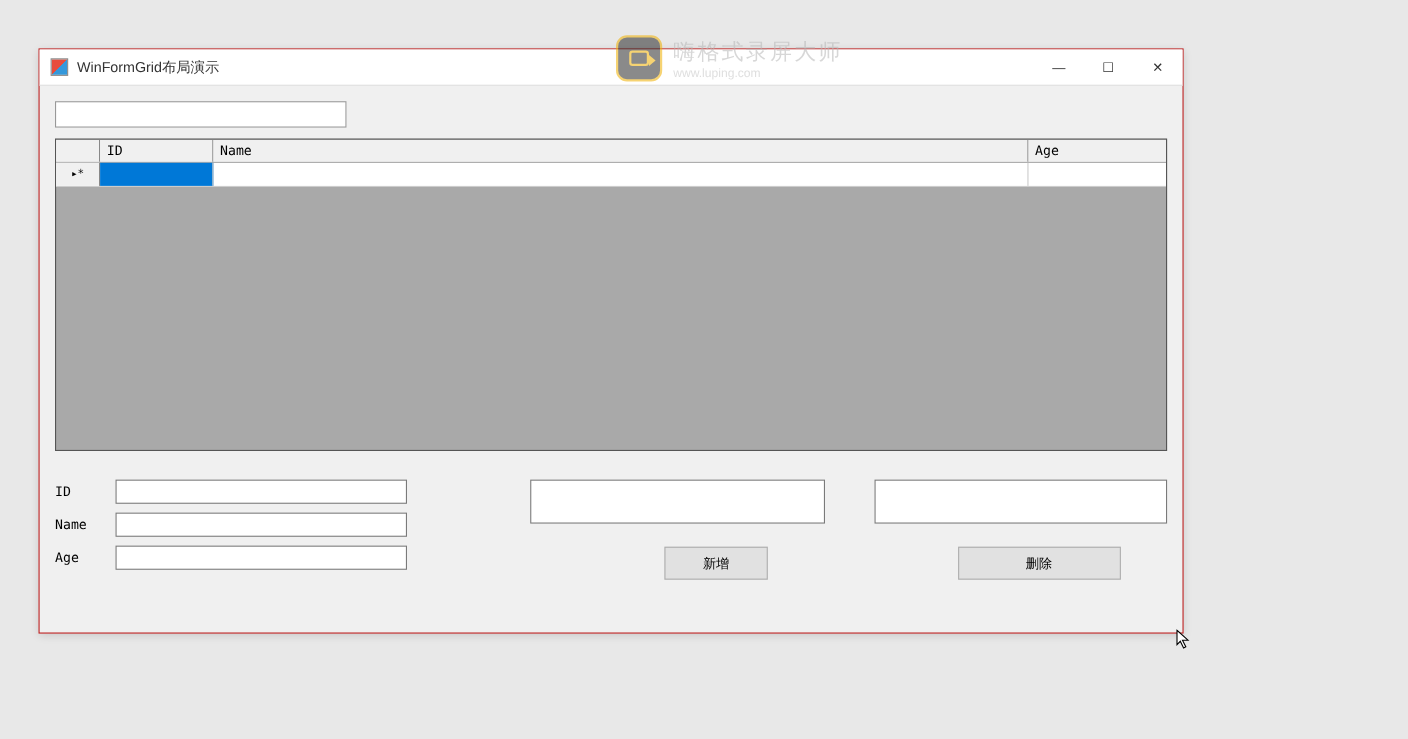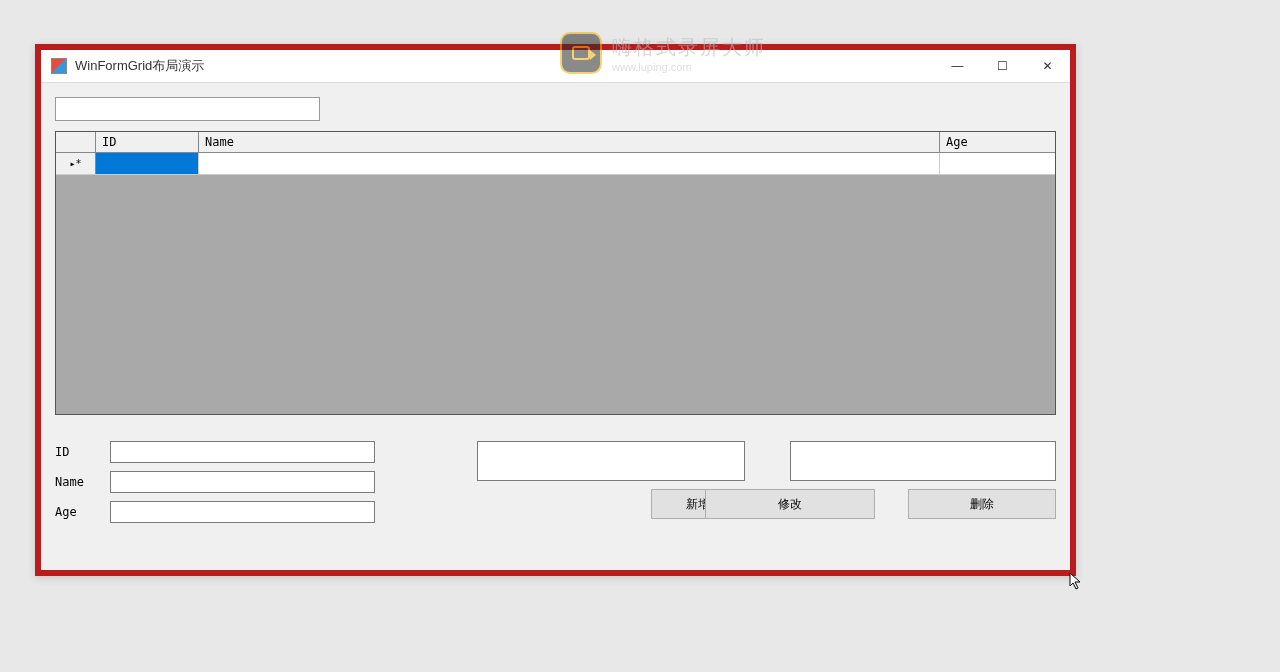--- a/index.html
+++ b/index.html
@@ -11,21 +11,21 @@
       height: 672px;
       position: relative;
     }
     .window {
       position: absolute;
       left: 35px;
       top: 44px;
       width: 1041px;
       height: 532px;
       background: #f0f0f0;
-      border: 6px solid #b91c1c;
+      border: 1px solid #b91c1c;
       box-shadow: 0 2px 8px rgba(0,0,0,0.15);
       display: flex;
       flex-direction: column;
     }
     .titlebar {
       height: 33px;
       background: #fff;
       display: flex;
       align-items: center;
       border-bottom: 1px solid #ddd;
@@ -140,22 +140,23 @@
       width: 265px;
       height: 22px;
       border: 1px solid #7a7a7a;
       background: #fff;
       padding: 0 4px;
       font-size: 12px;
     }
     .btn-col {
       display: flex;
       flex-direction: column;
-      align-items: flex-end;
+      align-items: center;
       margin-left: 30px;
+      gap: 13px;
     }
     .big-input {
       width: 268px;
       height: 40px;
       border: 1px solid #7a7a7a;
       background: #fff;
       resize: none;
       font-size: 12px;
       padding: 4px;
     }
@@ -264,21 +265,20 @@
       </div>
 
       <div class="btn-col" style="margin-left:75px">
         <textarea class="big-input wide" style=""></textarea>
         <button class="btn" style="width:94px;margin-left:70px">新增</button>
       </div>
 
       <div class="btn-col" style="margin-left:45px">
         <textarea class="big-input narrow" style=""></textarea>
         <div style="display:flex; gap:0; margin-top:8px;">
-          <button class="btn" style="width:170px;margin-left:-110px;margin-top:0">修改</button>
           <button class="btn" style="width:148px;margin-left:33px;margin-top:0">删除</button>
         </div>
       </div>
     </div>
   </div>
 </div>
 
 <div class="watermark">
   <div class="wm-icon">
       <div class="wm-icon-inner"></div>

